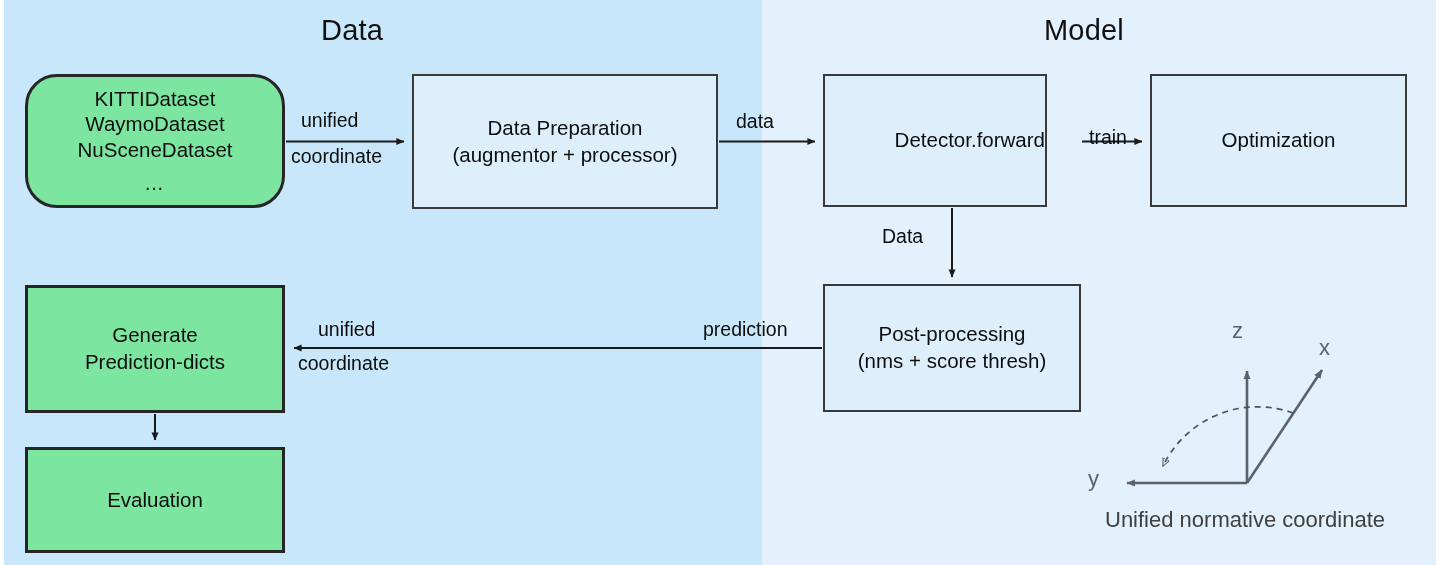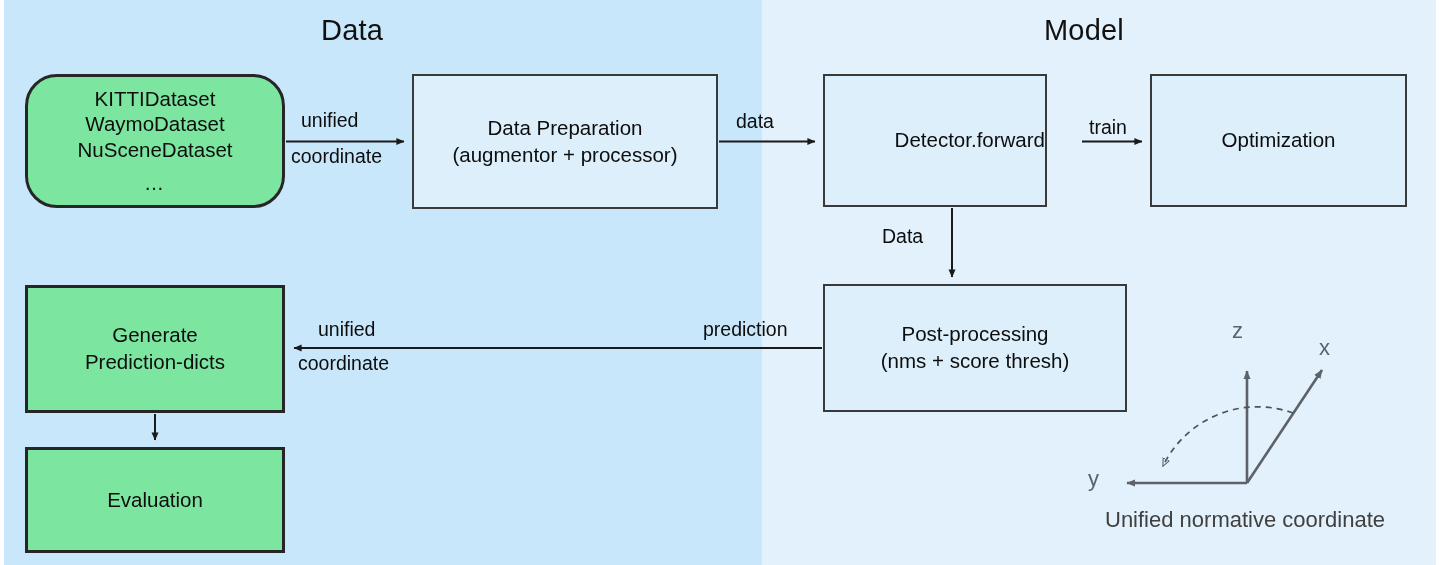--- a/index.html
+++ b/index.html
@@ -37,40 +37,40 @@
   }
   .node .ln{display:block;white-space:nowrap;}
   .node.green{background:#7ce5a0;border:3px solid #262626;}
   .node.blue{background:#ddeffb;border:2.5px solid #3a3a3a;}
 
   #node-datasets{left:25px;top:74px;width:260px;height:134px;border-radius:32px;}
   #node-datasets .ln{line-height:1.24;}
   #node-dataprep{left:412px;top:74px;width:306px;height:135px;}
   #node-detector{left:823px;top:74px;width:224px;height:133px;align-items:flex-end;}
   #node-optimization{left:1150px;top:74px;width:257px;height:133px;}
-  #node-postproc{left:823px;top:284px;width:304px;height:128px;}
+  #node-postproc{left:823px;top:284px;width:258px;height:128px;}
   #node-generate{left:25px;top:285px;width:260px;height:128px;}
   #node-evaluation{left:25px;top:447px;width:260px;height:106px;}
 
   .dots{font-size:20px;letter-spacing:2px;margin-top:9px;}
 
   svg#edges{position:absolute;left:0;top:0;width:1440px;height:565px;z-index:2;}
 
   .elabel{
     position:absolute;
     font-size:19.5px;
     color:#0d0d0d;
     white-space:nowrap;
     z-index:4;
   }
 
   #lbl-unified1{left:301px;top:109px;}
   #lbl-coord1{left:291px;top:145px;}
   #lbl-data{left:736px;top:110px;}
-  #lbl-train{left:1089px;top:116px;text-align:center;}
+  #lbl-train{left:1089px;top:126px;text-align:center;}
   #lbl-test{left:882px;top:225px;}
   #lbl-prediction{left:703px;top:318px;}
   #lbl-unified2{left:318px;top:318px;}
   #lbl-coord2{left:298px;top:352px;}
 
   .axlabel{
     position:absolute;
     font-size:22px;
     color:#5d6268;
     white-space:nowrap;

